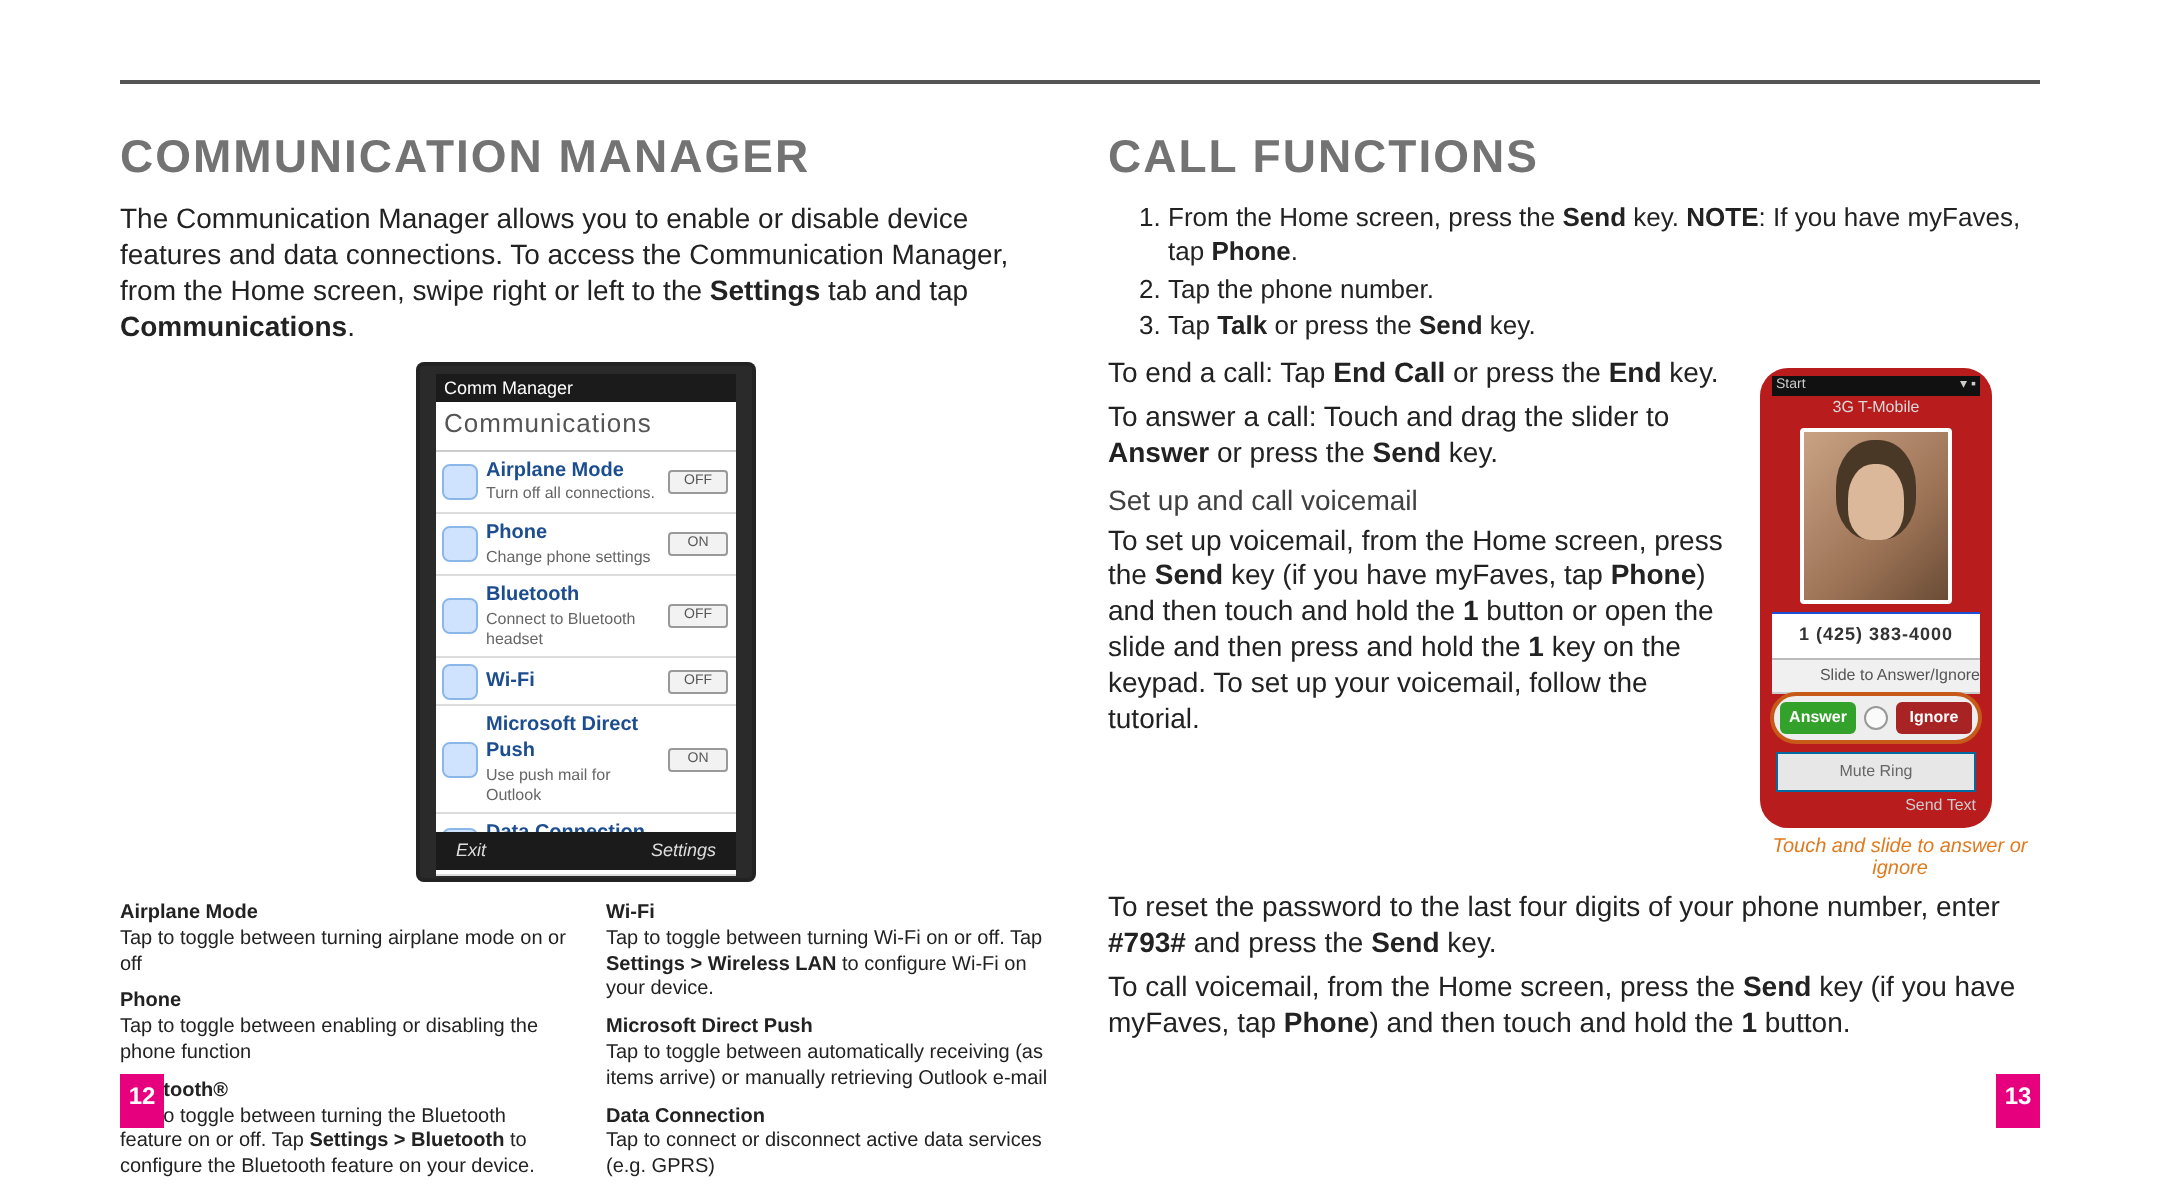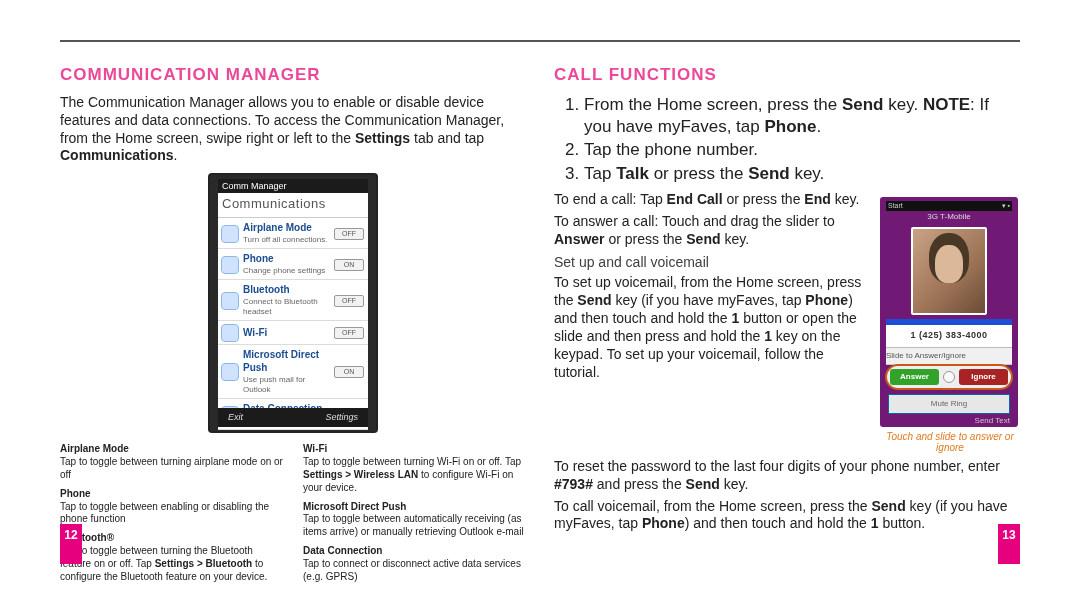--- a/index.html
+++ b/index.html
@@ -16,34 +16,34 @@
   .rule-top { border-top:2px solid #555; margin:40px 60px 0 60px; }
   .spread { display:flex; padding:0 60px 10px 60px; height:528px; }
   .page { flex:1; padding-top:22px; position:relative; }
   .page-left { padding-right:14px; }
   .page-right { padding-left:14px; }
   h1.section {
     font-family: Arial, Helvetica, sans-serif;
     font-weight:800;
     letter-spacing:1px;
     text-transform:uppercase;
-    font-size:17px;
-    color:#ec4899;
+    font-size:23px;
+    color:#737373;
     margin:0 0 8px 0;
   }
   h2.sub {
     color:#404040;
     font-size:14px;
     font-weight:400;
     margin:6px 0 2px 0;
   }
   .body { font-size:14px; margin:0 0 4px 0; }
   .body b, .small b { font-weight:700; }
   ol { margin:0 0 6px 30px; padding:0; }
-  ol li { font-size:17px; margin-bottom:2px; }
+  ol li { font-size:13px; margin-bottom:2px; }
   .right-flow { }
   .phone-fig {
     float:right;
     width:140px;
     margin:6px 0 4px 8px;
     text-align:center;
   }
   .phone-fig .caption {
     font-size:10px;
     color:#e07a1f;
@@ -96,22 +96,22 @@
     background:#1b1b1b; color:#ddd; font-size:9px;
     padding:4px 10px; position:absolute; left:10px; right:10px; bottom:6px;font-style:italic;
   }
   
   .defs { display:flex; gap:20px; font-size:10px; }
   .defs .col { flex:1; }
   .defs p { margin:0 0 6px 0; }
   .defs .dt { font-weight:700; }
   
   .ans-mock {
-    width:138px; height:230px;
-    background:#701a75; border-radius:3px;
+    width:116px; height:230px;
+    background:#b91c1c; border-radius:14px;
     padding:4px 6px 4px 6px; box-sizing:border-box;
   }
   .ans-status { height:10px; background:#111; color:#ccc; font-size:7px; line-height:10px; padding:0 2px; display:flex; justify-content:space-between; }
   .ans-sub {
     font-size:8px; color:#dadada; padding:1px 2px 2px 2px;
   }
   .ans-photo {
     margin:3px auto 4px auto;
     width:72px; height:84px;
     background:linear-gradient(135deg,#c9a284 0%,#9d7356 60%,#6a4c36 100%);
@@ -119,24 +119,24 @@
     position:relative;
   }
   .ans-photo::after{
     content:''; position:absolute; left:22px; top:16px; width:28px; height:38px;
     background:#dcb89a; border-radius:45% 45% 40% 40%;
     box-shadow: 0 -6px 0 6px #4a3826;
   }
   .ans-num {
     background:#fff; color:#333; font-size:9px; font-weight:700;
     text-align:center; padding:5px 2px; letter-spacing:0.5px;
-    border-top:6px solid #1d4ed8; border-bottom:1px solid #bbb;
+    border-top:1px solid #1d4ed8; border-bottom:1px solid #bbb;
   }
   .ans-slide-lbl {
-    background:#f0f0f0; color:#555; font-size:8px; text-align:left;
+    background:#f0f0f0; color:#555; font-size:8px; text-align:right;
     padding:3px 0; border-bottom:1px solid #ccc;
   }
   .ans-btns {
     display:flex; gap:4px; padding:4px; align-items:center;
     background:#eee;
     outline:2px solid #c75a18; outline-offset:-1px; border-radius:14px;
   }
   .ans-btn {
     flex:1; height:16px; border-radius:3px; font-size:8px; font-weight:700;
     text-align:center; line-height:16px; color:#fff;
@@ -149,21 +149,21 @@
   }
   .ans-mute {
     background:#e7e7e7; color:#666; font-size:8px; text-align:center;
     padding:4px 4px; margin:5px 2px 0 2px; border:1px solid #0369a1;
   }
   .ans-foot {
     font-size:8px; color:#ccc; text-align:right; padding:2px 2px 0 2px;
   }
   
   .pg-l, .pg-r {
-    position:absolute; bottom:6px; width:22px; height:40px;
+    position:absolute; bottom:6px; width:22px; height:27px;
     background:#e6007e; color:#fff; font-weight:700; font-size:12px;
     line-height:22px; text-align:center;
   }
   .pg-l { left:0; }
   .pg-r { right:0; }
 </style>
 </head>
 <body>
 
 <div class="rule-top"></div>

